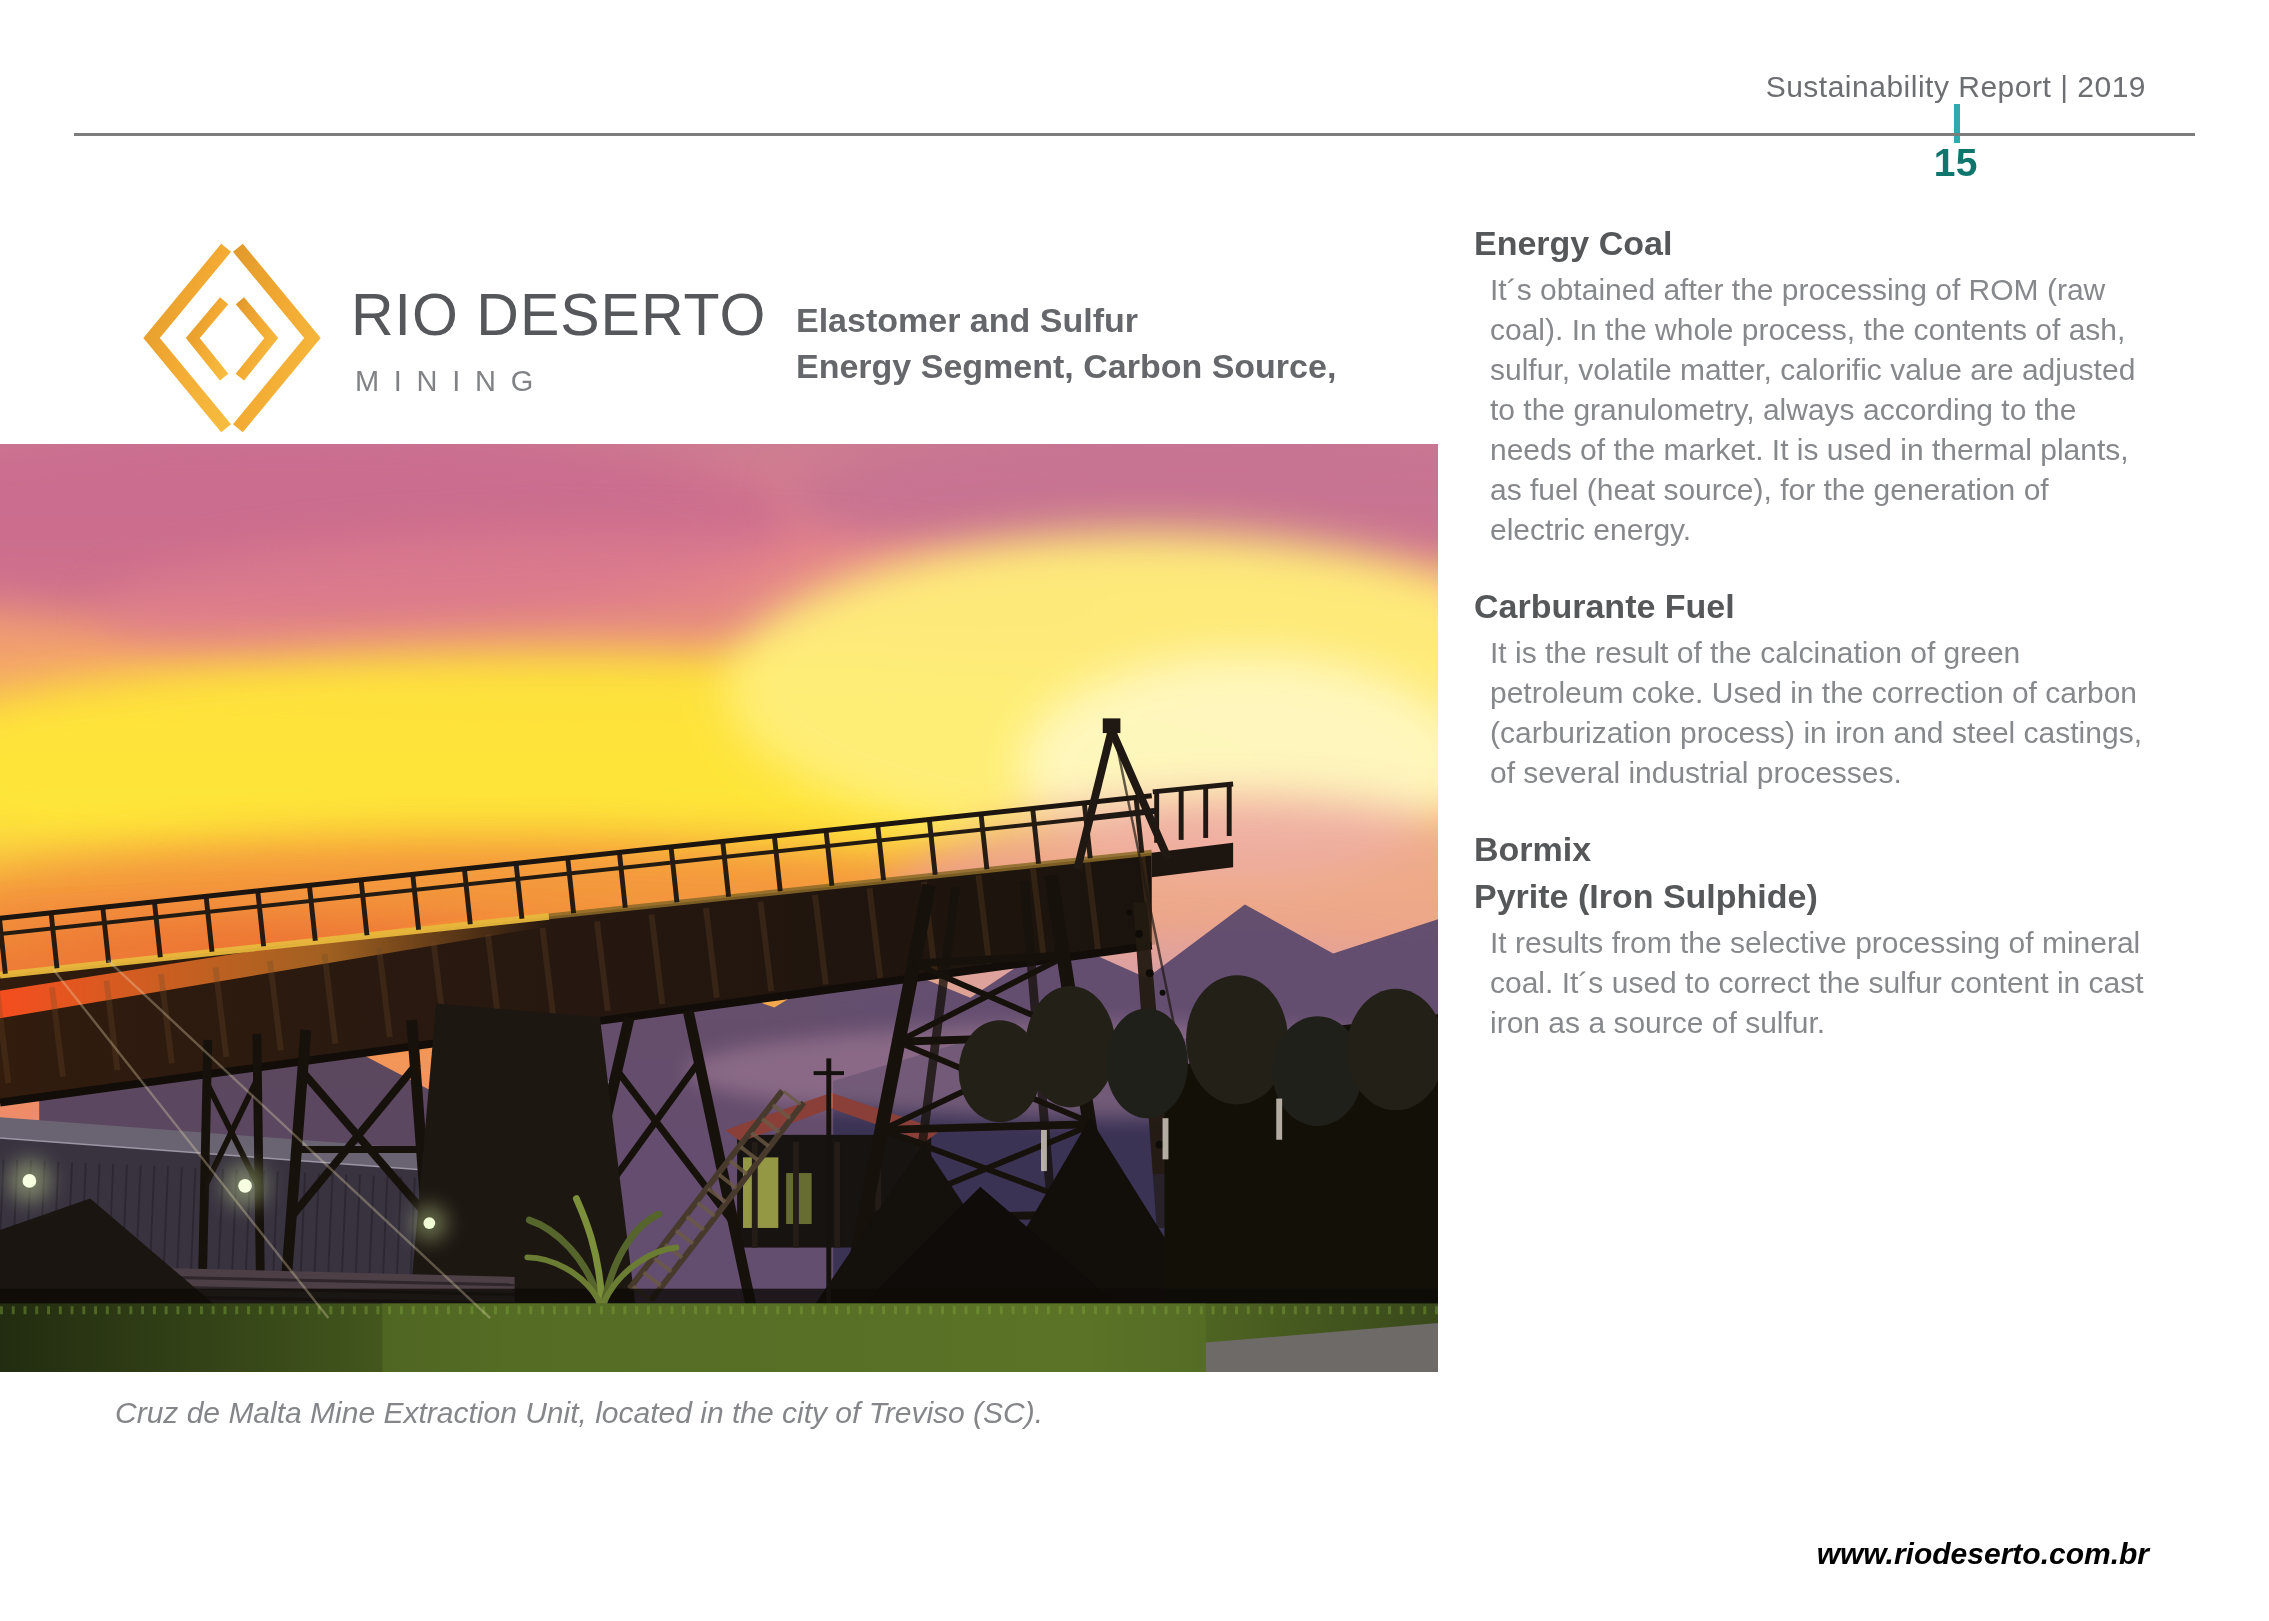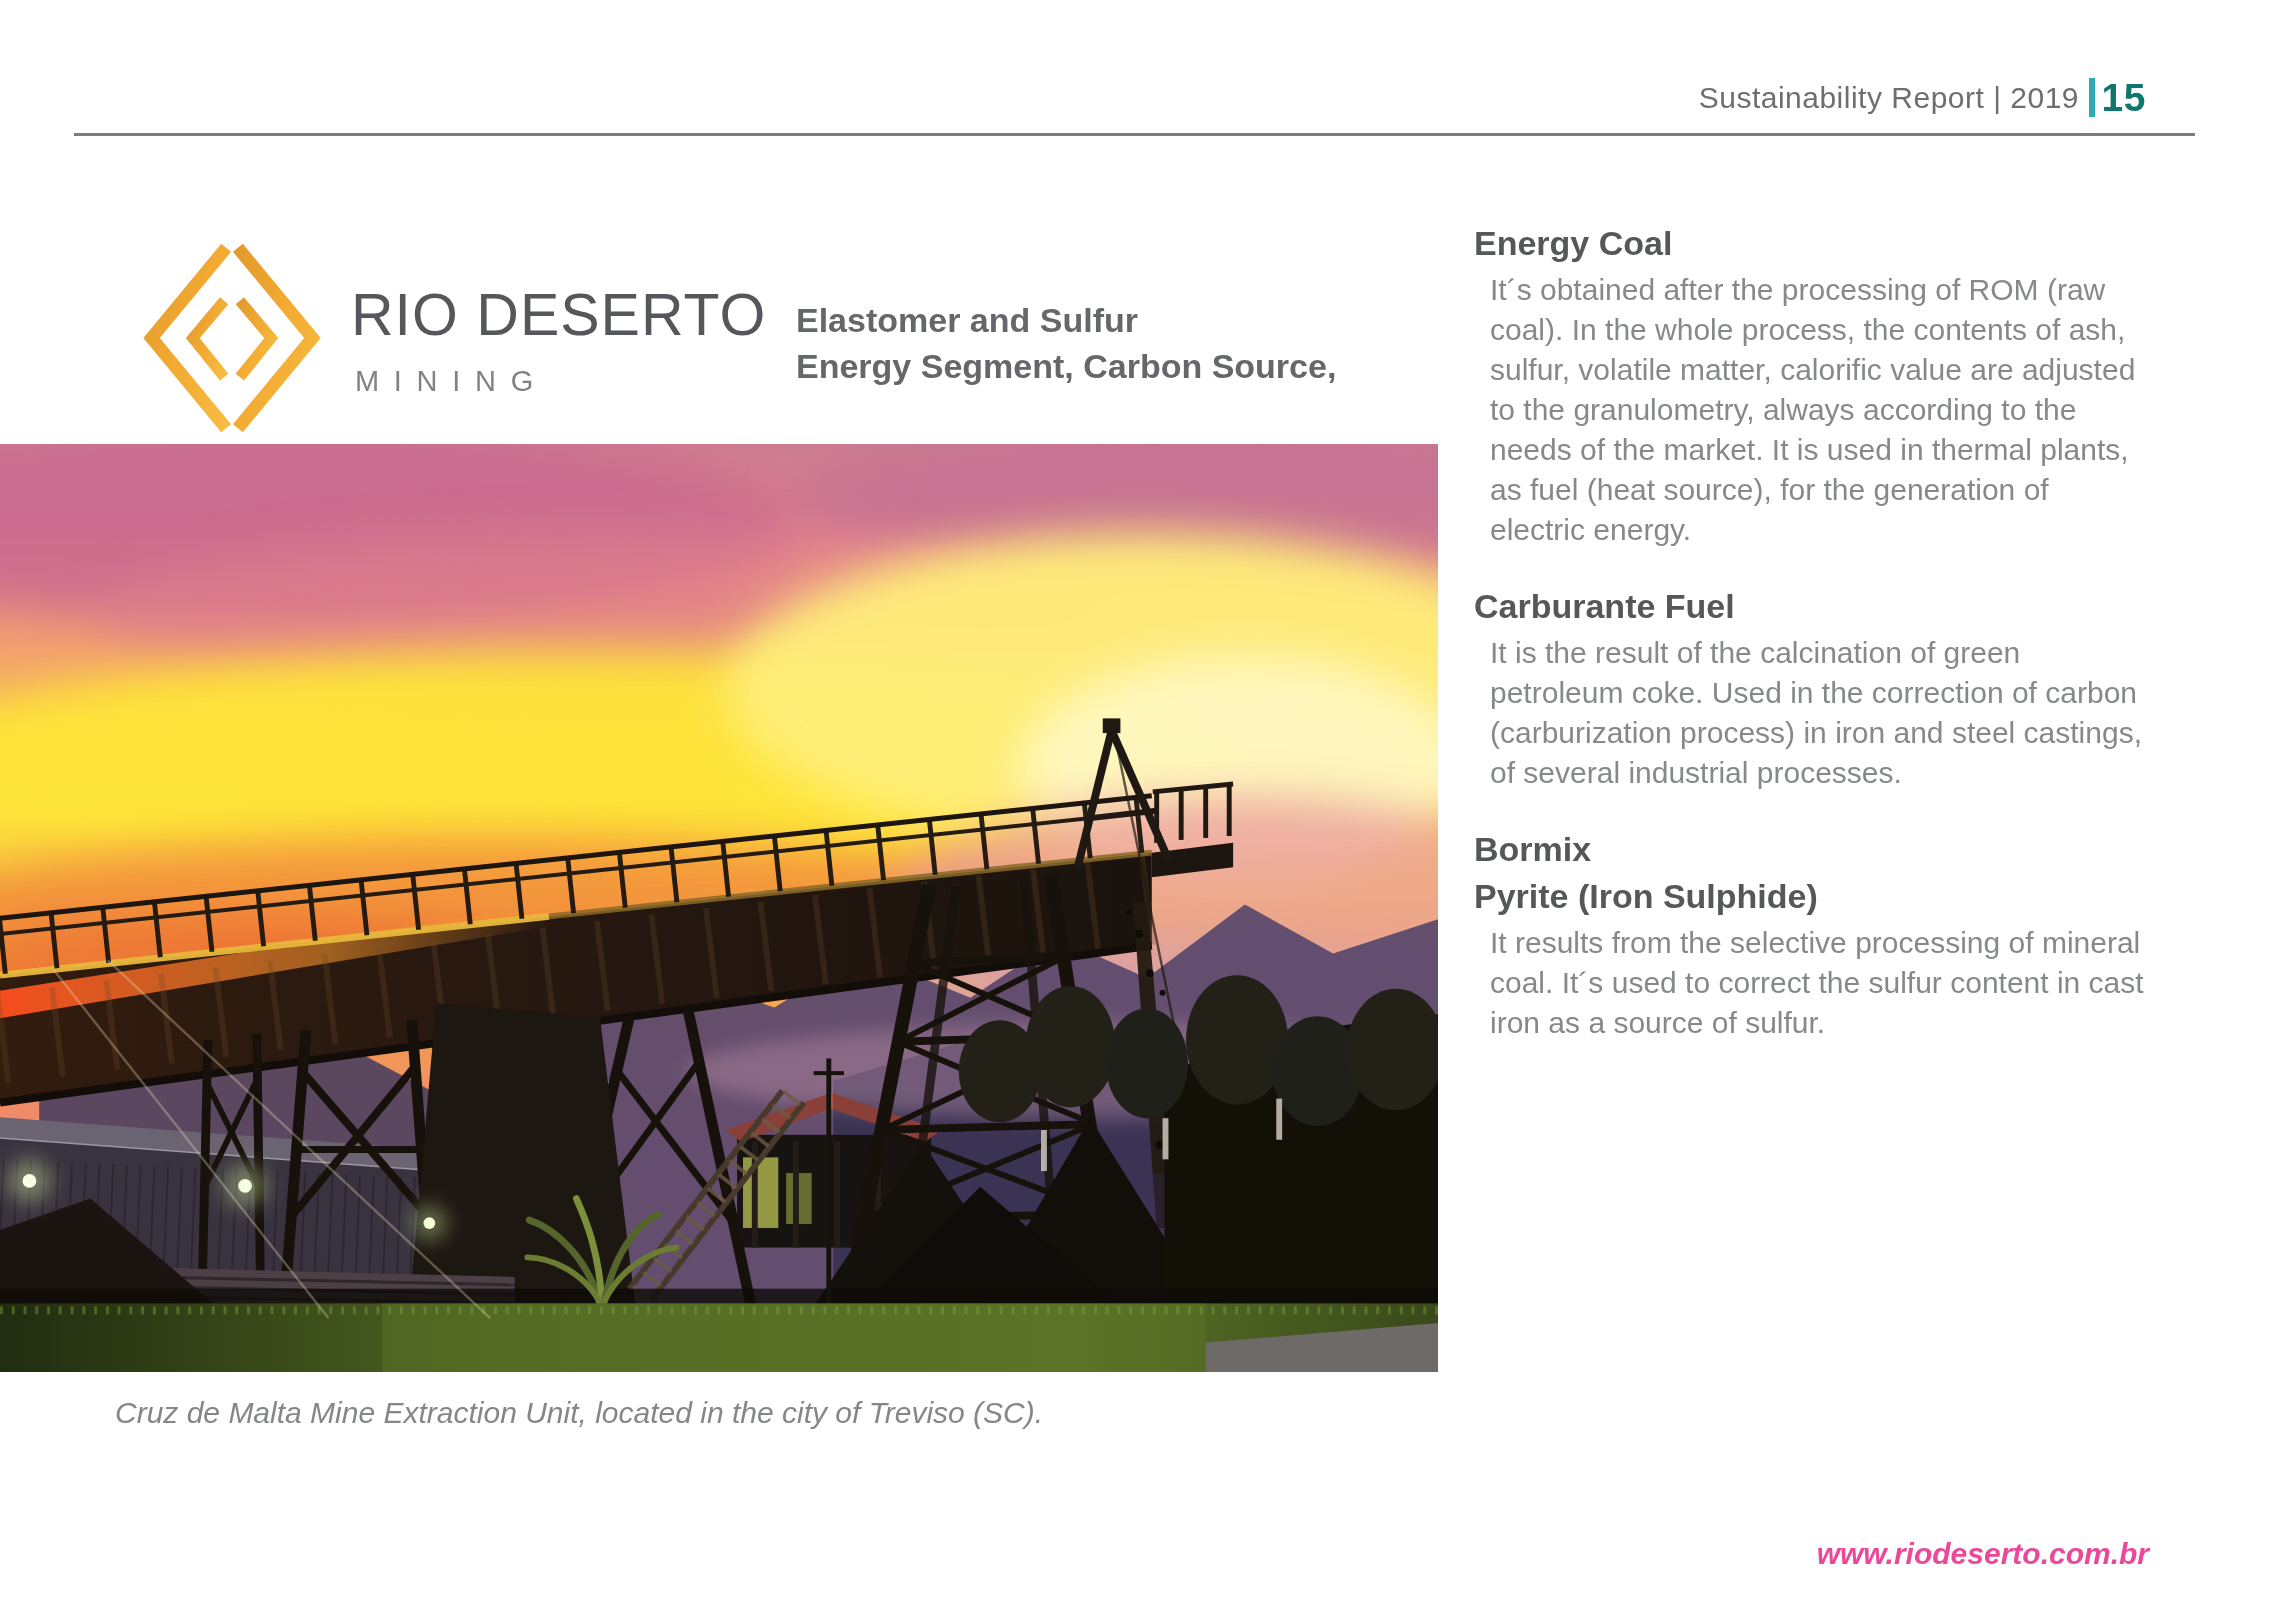--- a/index.html
+++ b/index.html
@@ -5,23 +5,23 @@
   html,body{margin:0;padding:0;background:#ffffff;}
   #page{
     position:relative;
     width:2269px;height:1621px;
     background:#ffffff;
     font-family:"Liberation Sans", sans-serif;
     overflow:hidden;
   }
   
   .header{
-    position:absolute;top:78px;right:123px;
+    position:absolute;top:70px;right:123px;
     display:flex;align-items:center;
-    color:#6d6e71;font-size:30px;letter-spacing:0.5px;
+    color:#6d6e71;font-size:30px;letter-spacing:0.5px;flex-direction:column;
   }
   .header .divider{
     display:inline-block;width:5.9px;height:39px;
     background:#2fa9b2;margin:0 6.9px 0 9.8px;
   }
   .header .pagenum{
     color:#0f766e;font-weight:bold;font-size:39px;line-height:39px;text-align:right;
   }
   .rule{
     position:absolute;top:133px;left:74px;right:74px;height:2.9px;
@@ -56,21 +56,21 @@
     margin:0 0 5.9px 0;
     color:#565759;font-size:34px;font-weight:bold;line-height:41px;
   }
   .col p{
     margin:0 0 36px 16px;
     color:#86888b;font-size:30px;line-height:40px;
   }
   
   .site{
     position:absolute;right:120px;top:1537px;
-    color:#ec4899;font-weight:bold;font-style:italic;font-size:30px;
+    color:#000000;font-weight:bold;font-style:italic;font-size:30px;
     text-decoration:none;
   }
 </style>
 </head>
 <body>
 
 <div id="page">
 
   <div class="header">
     <span>Sustainability Report | 2019</span>

